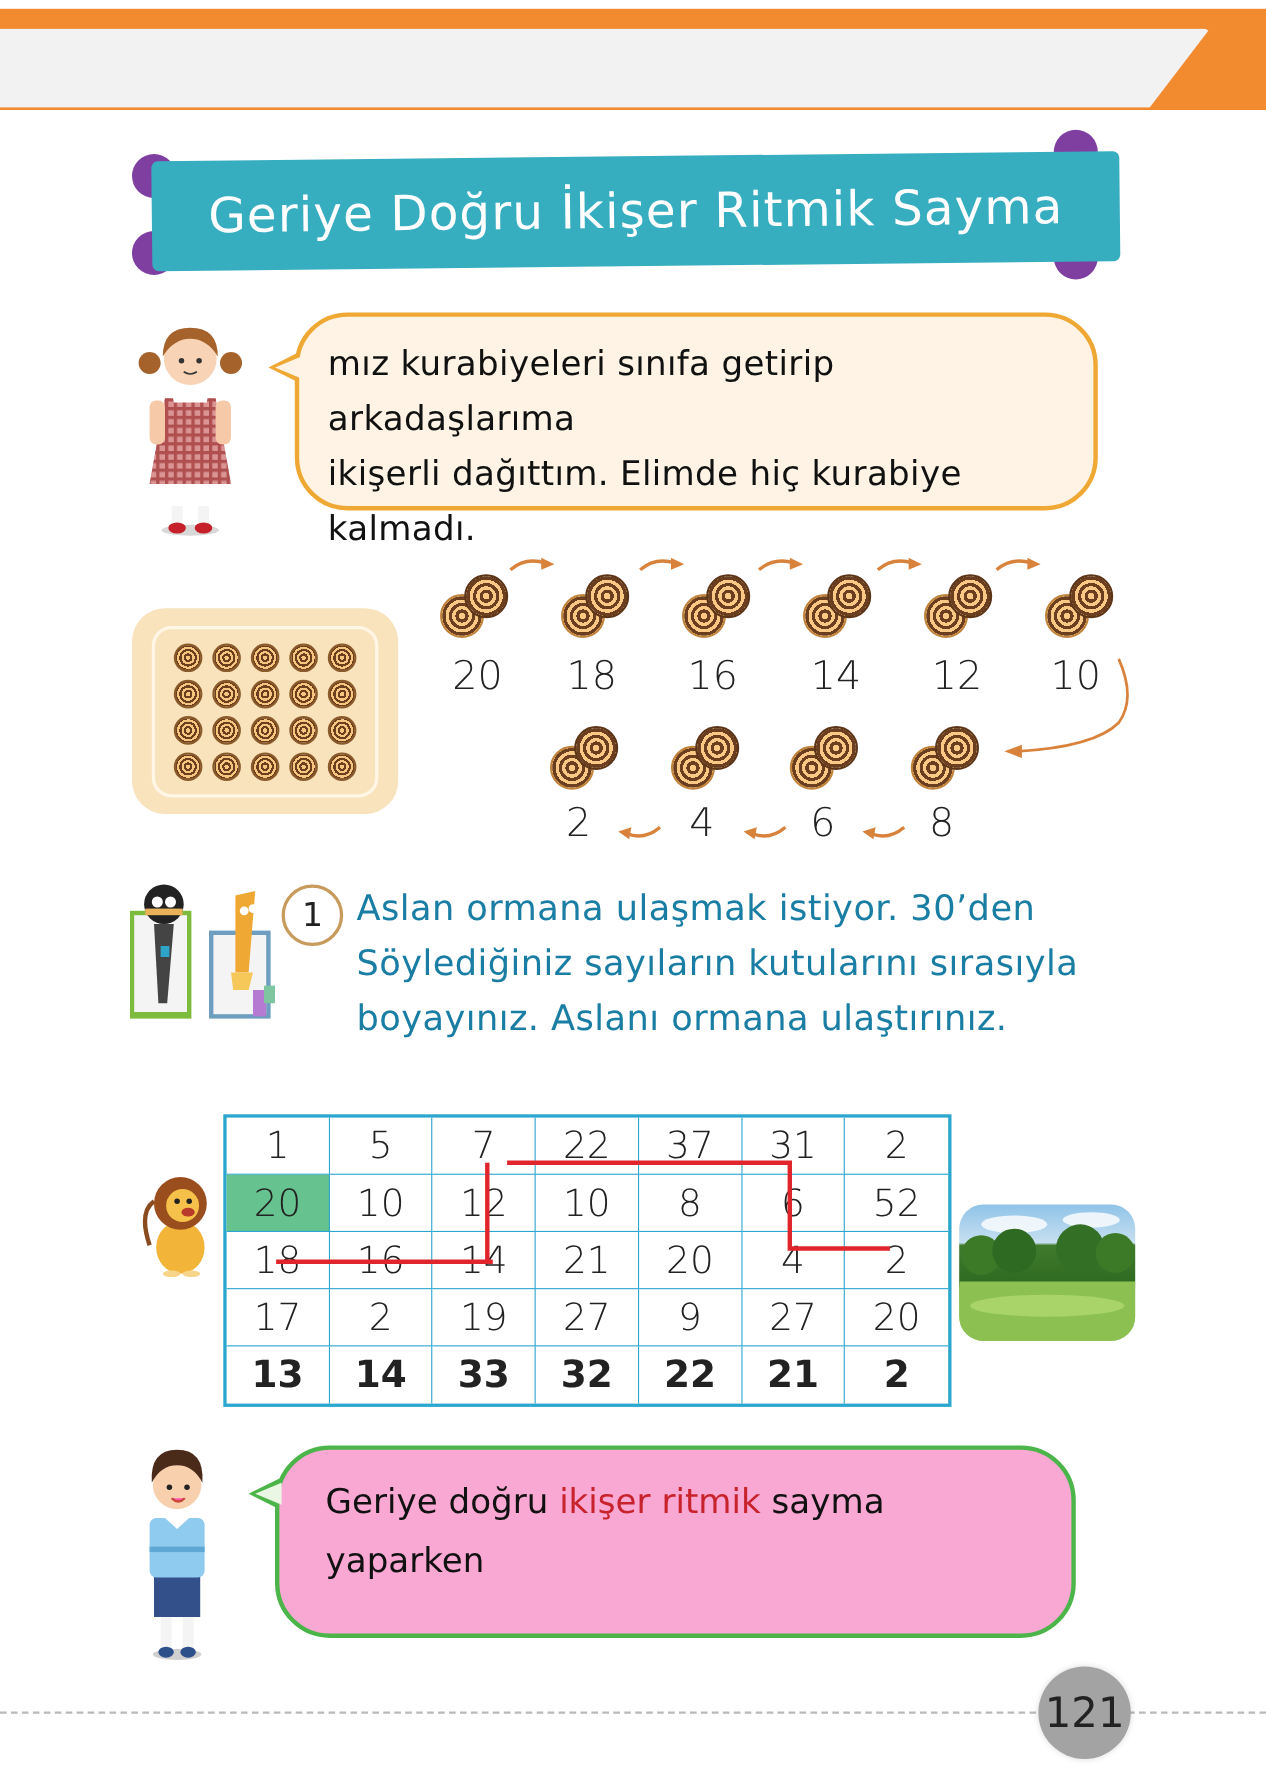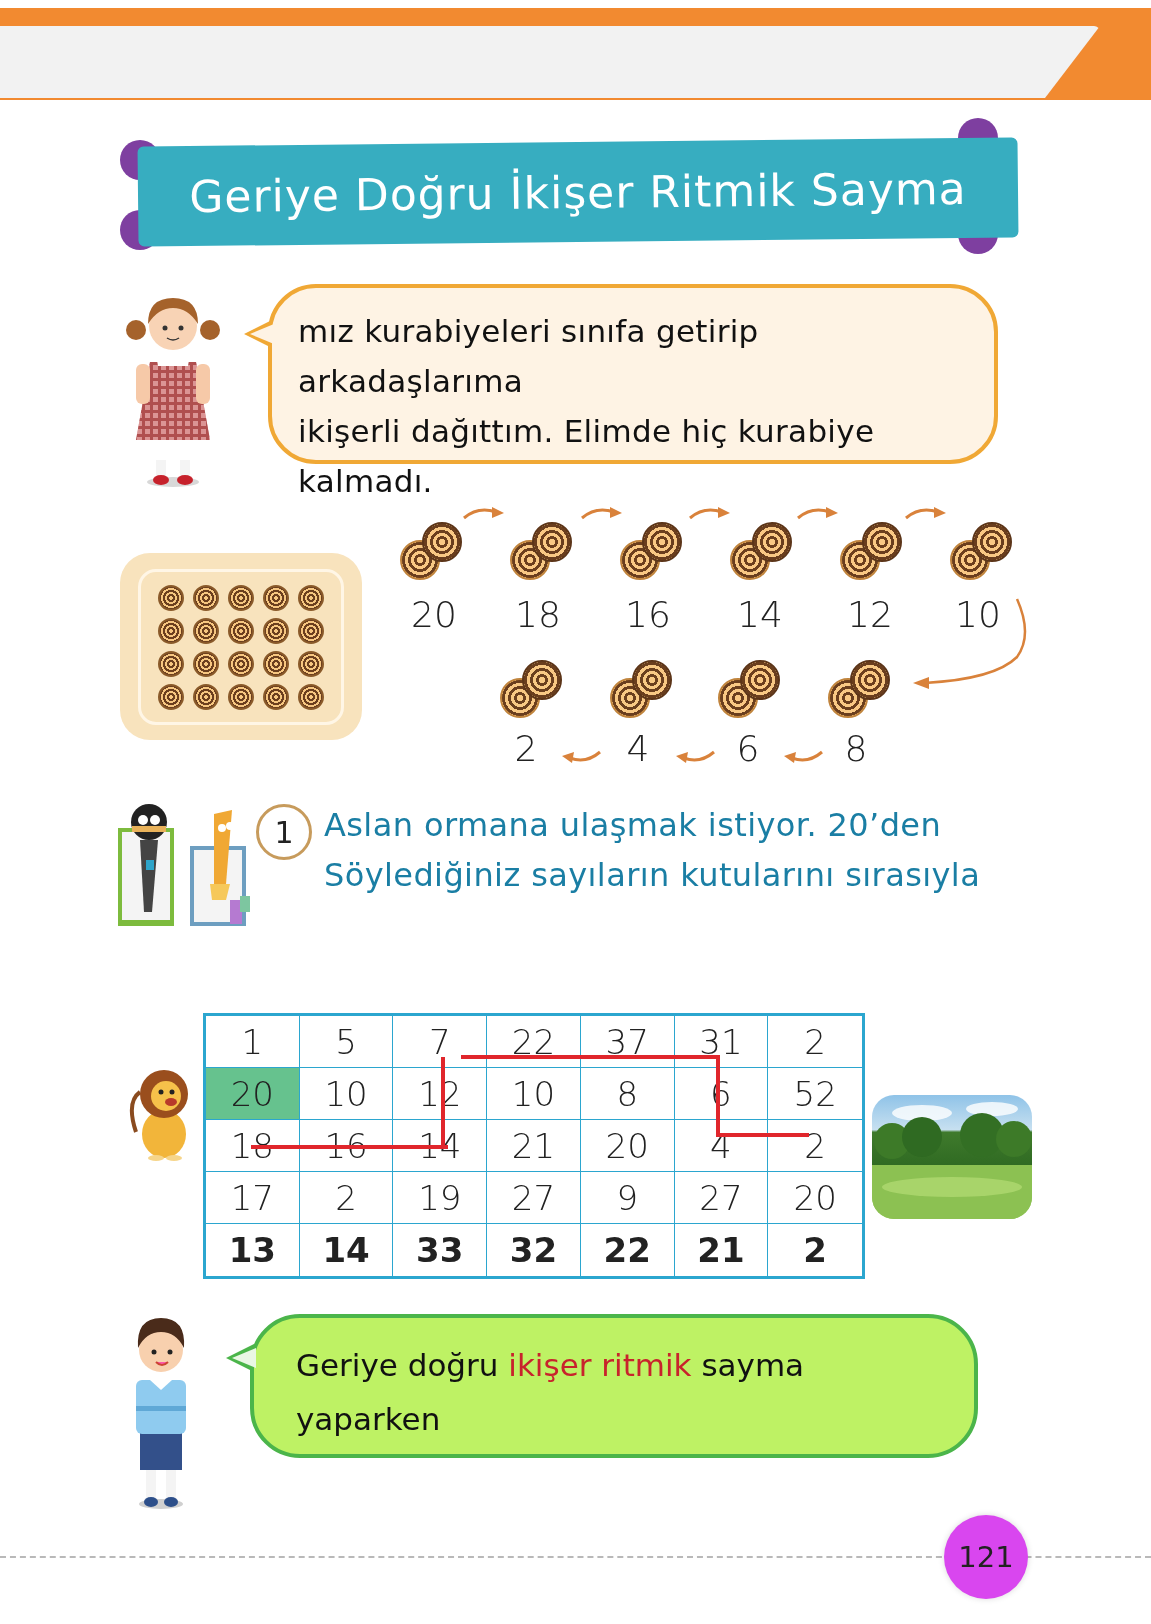--- a/index.html
+++ b/index.html
@@ -59,33 +59,33 @@
     font-size: 34px; color: #222; font-family: "DejaVu Sans", sans-serif; font-weight: 300; }
   .cell.last-col { border-right: none; }
   .cell.last-row { border-bottom: none; font-weight: bold; }
   .cell.start { background: #66c28e; }
   .path-svg { position: absolute; left: 203px; top: 1013px; width: 662px; height: 266px; pointer-events: none; }
   .forest { position: absolute; left: 872px; top: 1095px; width: 160px; height: 124px; border-radius: 22px; overflow: hidden;
     background: linear-gradient(to bottom, #8fc3e8 0%, #c7e0f0 28%, #3f7a2c 30%, #2f6a22 58%, #7bb34a 62%, #98c95a 100%); }
 
   
   .boy { position: absolute; left: 116px; top: 1302px; width: 90px; height: 210px; }
-  .bubble2 { position: absolute; left: 250px; top: 1314px; width: 728px; height: 144px; background: #bef264;
+  .bubble2 { position: absolute; left: 250px; top: 1314px; width: 728px; height: 175px; background: #f9a8d4;
     border: 4px solid #4bb54a; border-radius: 50px; padding: 20px 30px 0 42px; }
   .bubble2-tail { position: absolute; left: 226px; top: 1344px; width: 0; height: 0;
     border-top: 14px solid transparent; border-bottom: 14px solid transparent; border-right: 28px solid #4bb54a; }
   .bubble2-tail-inner { position: absolute; left: 232px; top: 1348px; width: 0; height: 0;
     border-top: 10px solid transparent; border-bottom: 10px solid transparent; border-right: 24px solid #eaf7e4; }
   .bubble2 p { font-size: 31px; line-height: 54px; color: #111; }
   .hl { color: #c8232c; }
 
   
   .footer-line { position: absolute; left: 0; top: 1556px; width: 1151px; height: 0; border-top: 2px dashed #b9b9b9; }
-  .page-num { position: absolute; left: 944px; top: 1515px; width: 84px; height: 84px; border-radius: 50%; background: #d946ef;
-    box-shadow: 0 0 6px rgba(0,0,0,0.15); display: flex; align-items: center; justify-content: center; font-size: 29px; color: #222; }
+  .page-num { position: absolute; left: 944px; top: 1515px; width: 84px; height: 84px; border-radius: 50%; background: #a3a3a3;
+    box-shadow: 0 0 6px rgba(0,0,0,0.15); display: flex; align-items: center; justify-content: center; font-size: 38px; color: #222; }
 </style>
 </head>
 <body>
 
 <div class="top-band">
   <div class="top-inner"></div>
 </div>
 
 <div class="title-wrap">
   <div class="title-dot" style="left:0;top:20px;"></div>
@@ -263,22 +263,23 @@
   <path d="M96 14 L114 10 L108 84 L96 84 Z" fill="#f0a834"></path>
   <circle cx="104" cy="28" r="4" fill="#fff"></circle>
     <circle cx="112" cy="26" r="4" fill="#fff"></circle>
   <path d="M92 84 L112 84 L108 100 L94 100 Z" fill="#f6c85a"></path>
   <rect x="112" y="100" width="12" height="24" fill="#b57ad1"></rect>
   <rect x="122" y="96" width="10" height="16" fill="#7dc6a0"></rect>
 </svg>
 
 <div class="ex-num">1</div>
 <div class="ex-text">
-  <div>Aslan ormana ulaşmak istiyor. 20’den</div>
+  <div>Aslan ormana ulaşmak istiyor. 30’den</div>
   <div>Söylediğiniz sayıların kutularını sırasıyla</div>
+  <div>boyayınız. Aslanı ormana ulaştırınız.</div>
 </div>
 
 <svg class="lion" viewBox="0 0 70 100">
   <path d="M10 70 Q0 40 14 30" stroke="#8a4b1f" stroke-width="4" fill="none"></path>
   <ellipse cx="38" cy="72" rx="22" ry="24" fill="#f2b53a"></ellipse>
   <circle cx="38" cy="32" r="24" fill="#9a4e1d"></circle>
   <circle cx="40" cy="34" r="15" fill="#f6c14a"></circle>
   <circle cx="35" cy="30" r="2.5" fill="#222"></circle>
     <circle cx="46" cy="30" r="2.5" fill="#222"></circle>
   <ellipse cx="45" cy="40" rx="6" ry="4" fill="#b83a2a"></ellipse>

